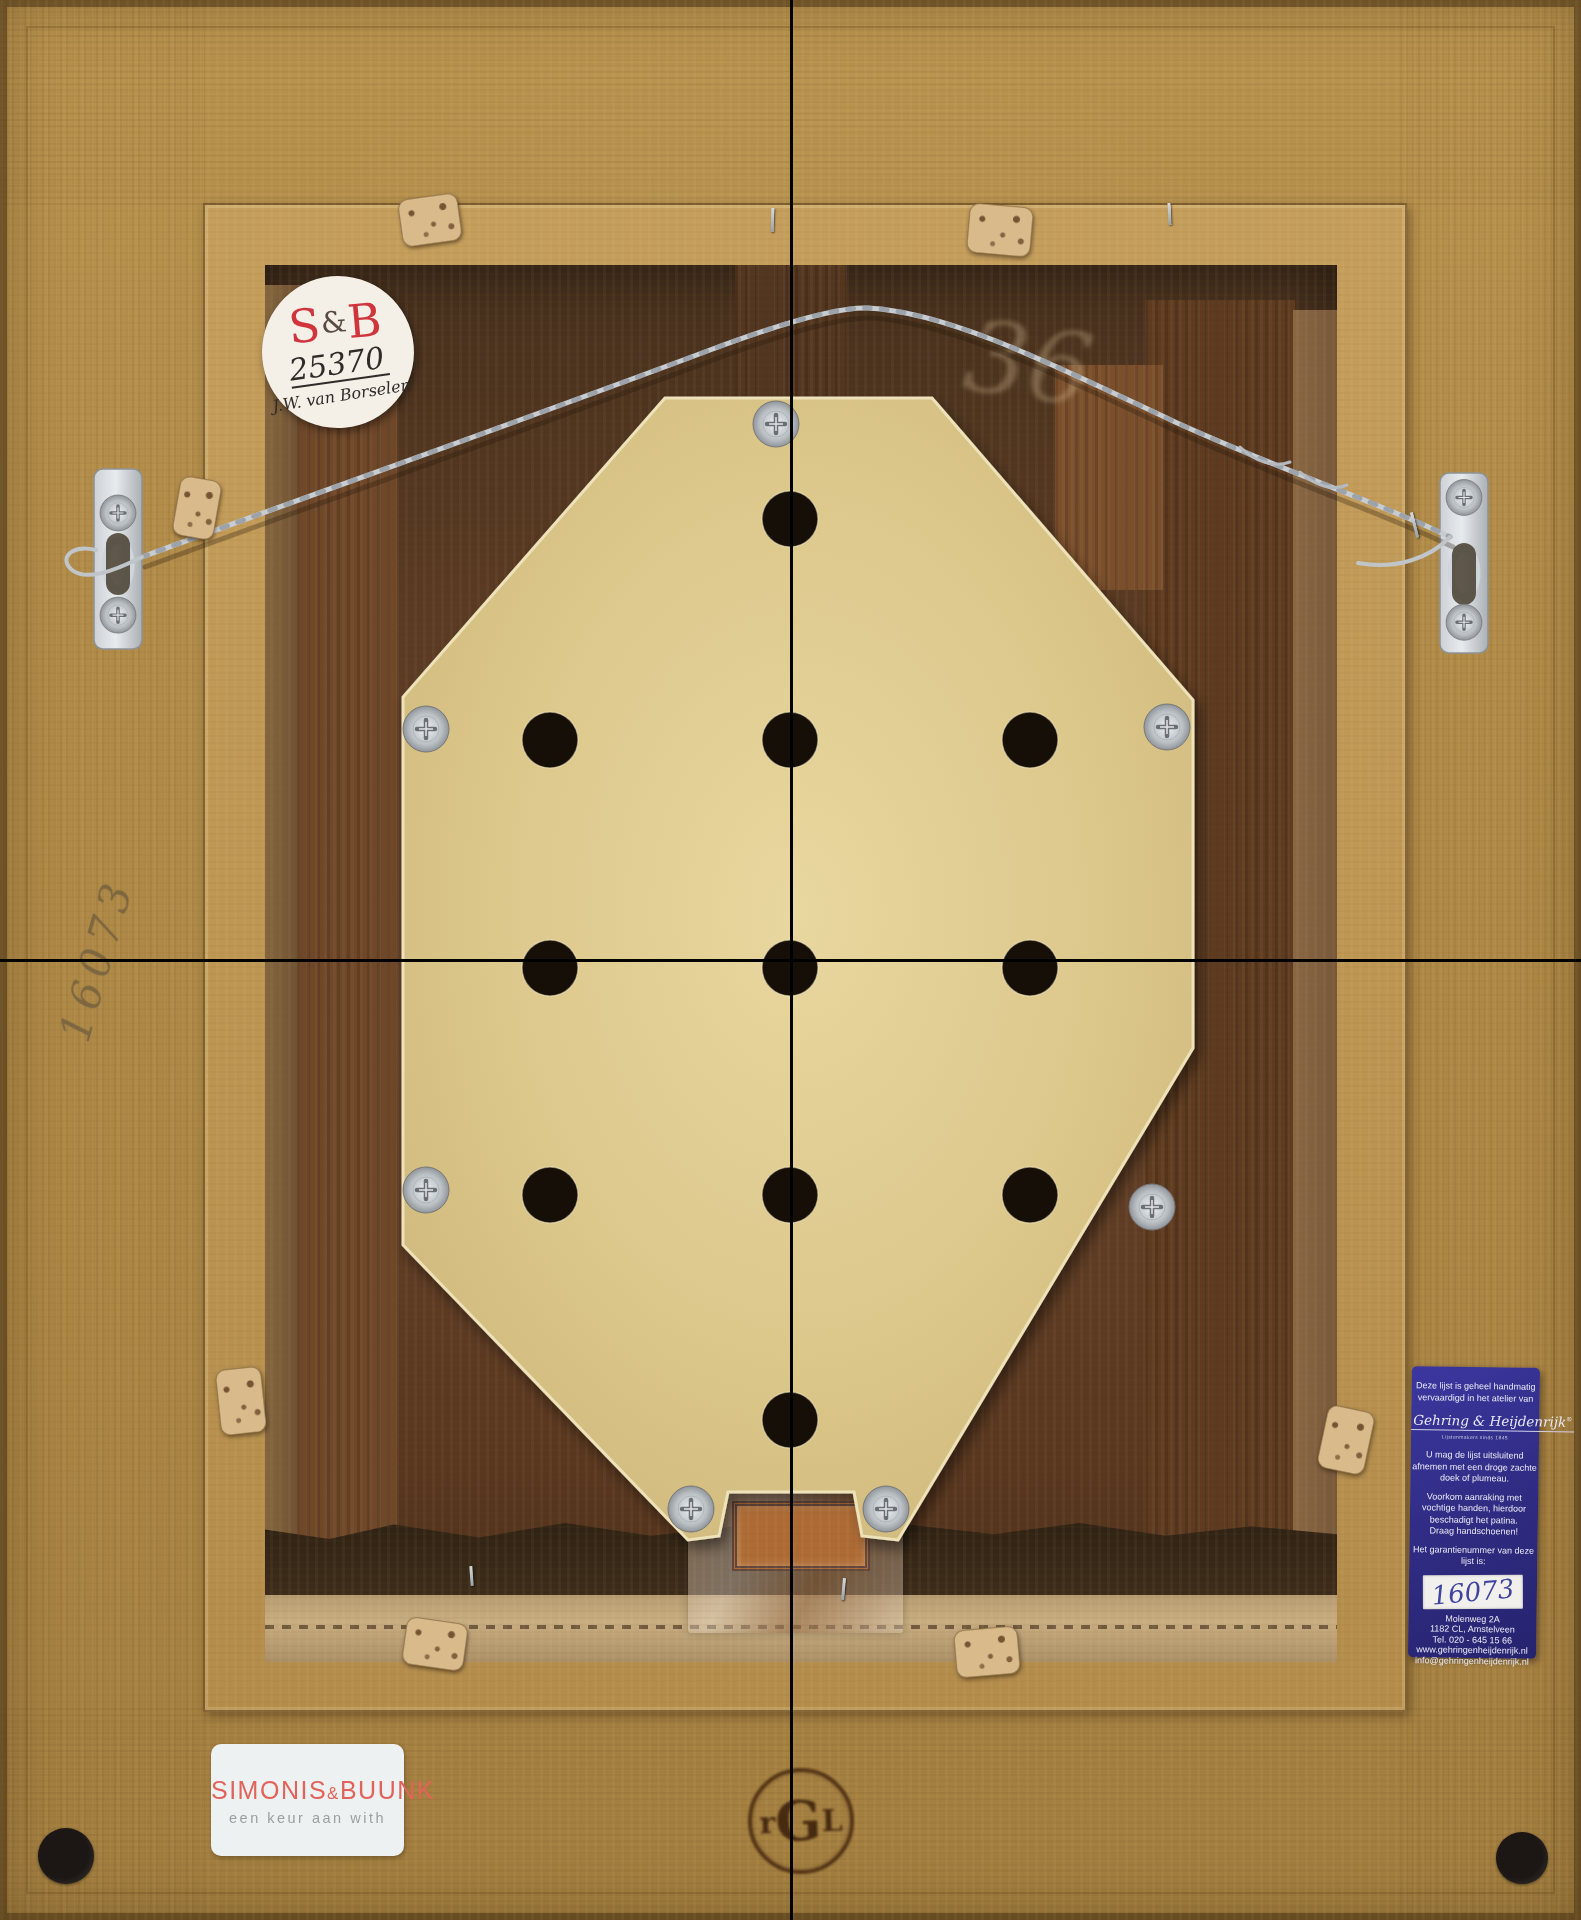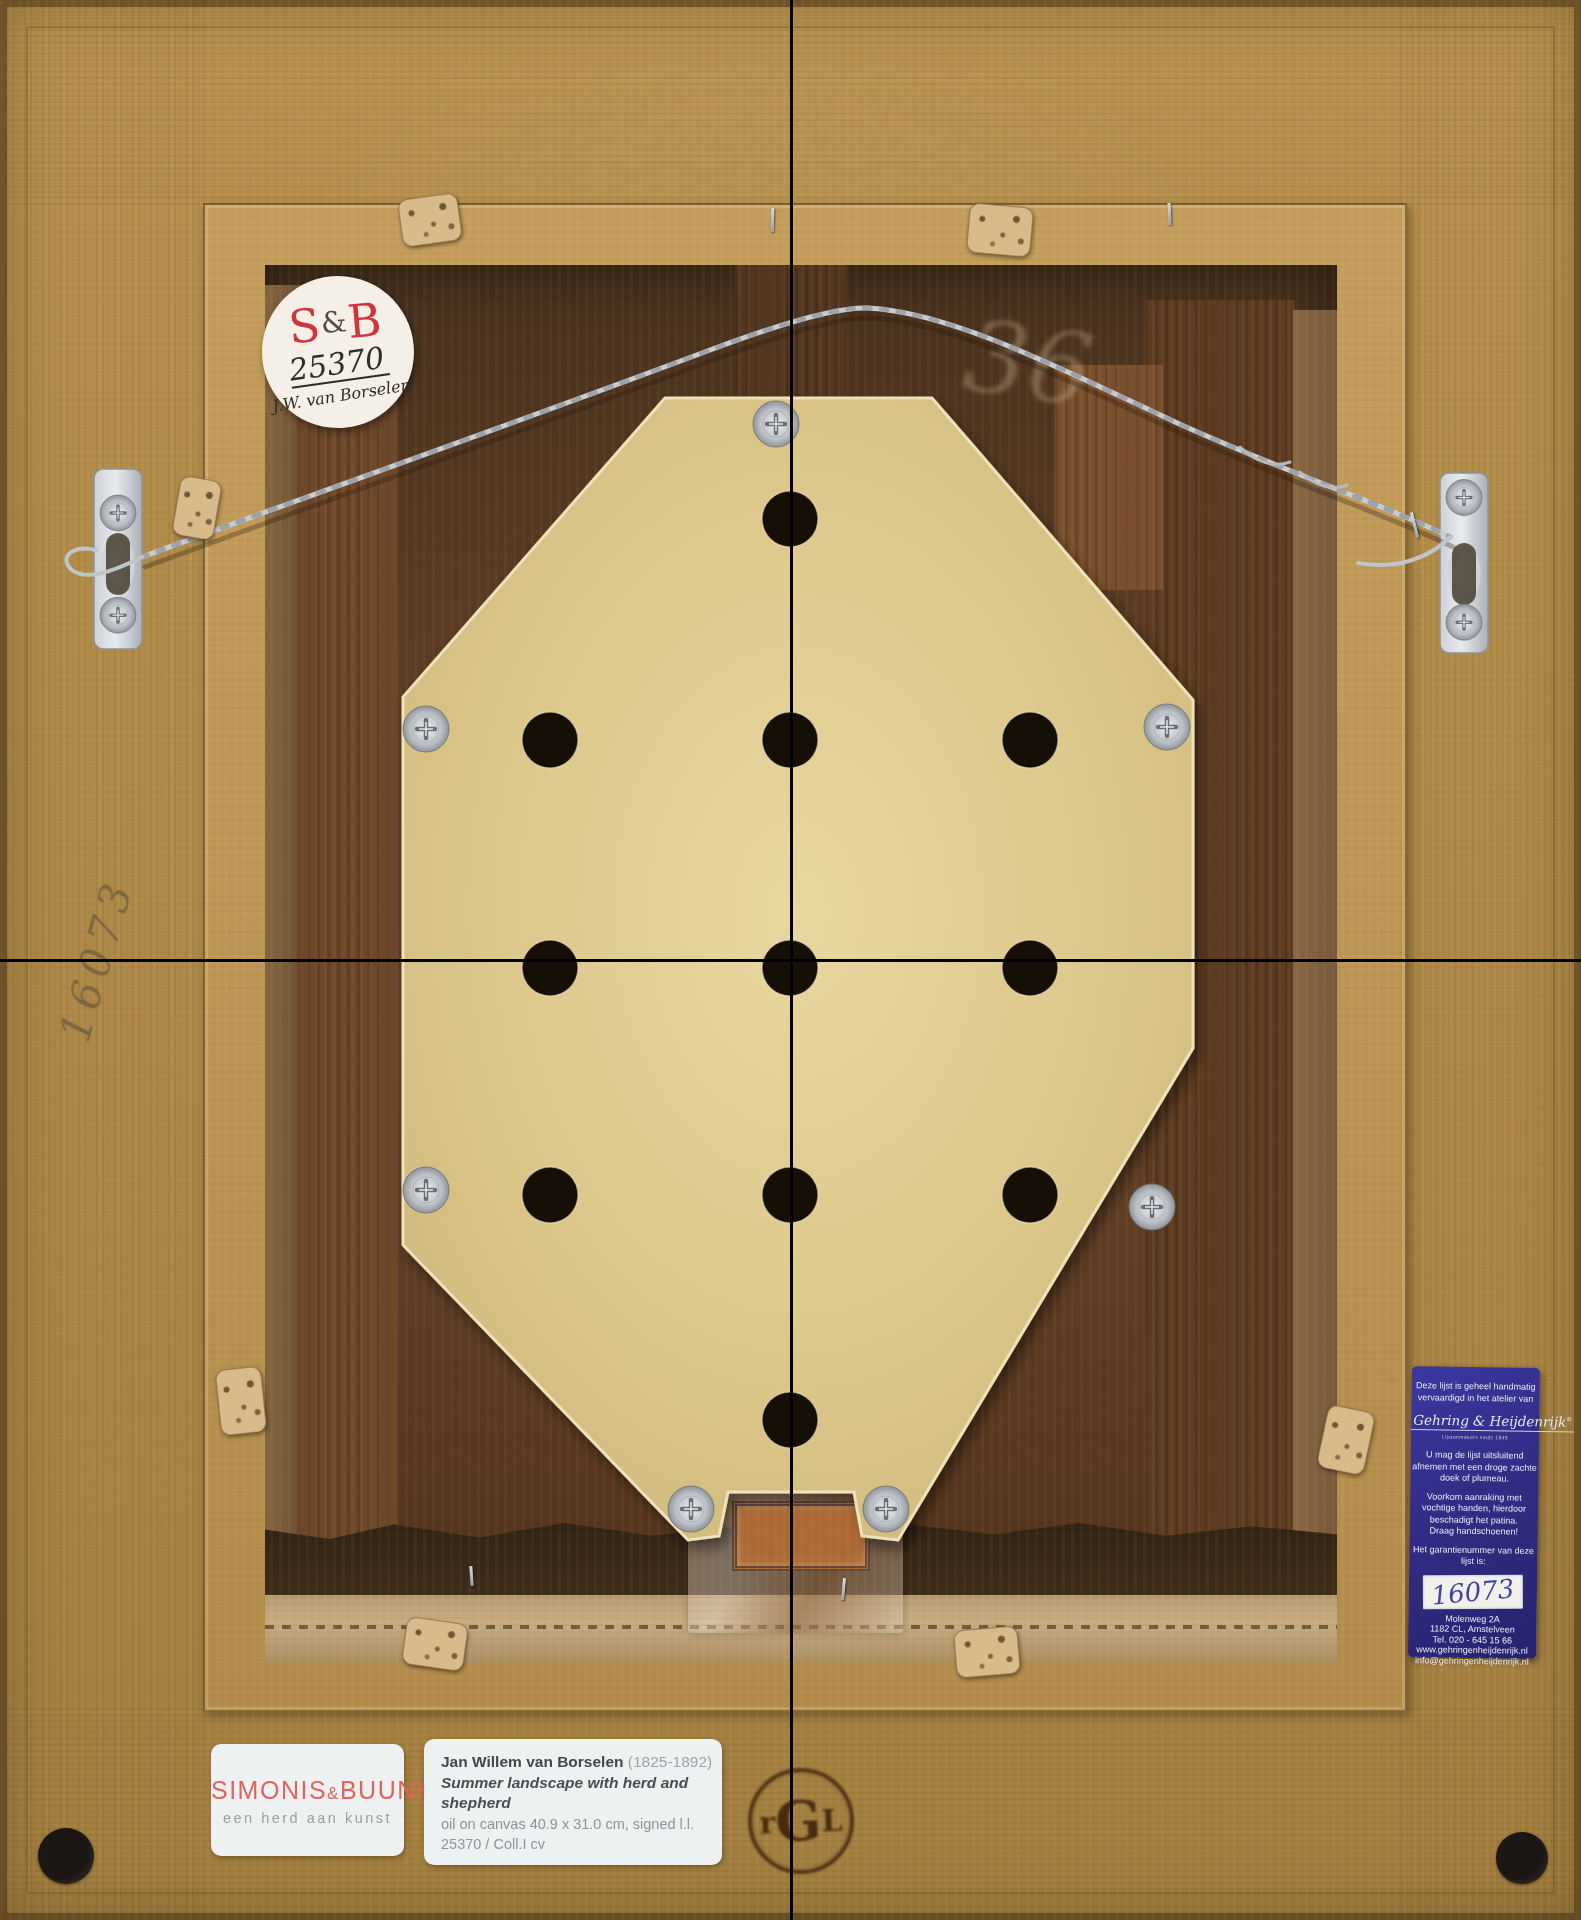--- a/index.html
+++ b/index.html
@@ -272,30 +272,23 @@
       <div>Molenweg 2A</div>
       <div>1182 CL, Amstelveen</div>
       <div>Tel. 020 - 645 15 66</div>
       <div>www.gehringenheijdenrijk.nl</div>
       <div>info@gehringenheijdenrijk.nl</div>
     </div>
   </div>
 
   <div class="label label-gallery">
     <div class="gal-name"><span>SIMONIS</span><span class="gal-amp">&amp;</span><span>BUUNK</span></div>
-    <div class="gal-tag">een herd aan kunst</div>
-  </div>
-
-  <div class="label label-artwork">
-    <div class="aw-line"><span class="aw-name">Jan Willem van Borselen </span><span class="aw-years">(1825-1892)</span></div>
-    <div class="aw-line aw-title">Summer landscape with herd and</div>
-    <div class="aw-line aw-title">shepherd</div>
-    <div class="aw-line aw-meta">oil on canvas 40.9 x 31.0 cm, signed l.l.</div>
-    <div class="aw-line aw-meta">25370 / Coll.I cv</div>
-  </div>
+    <div class="gal-tag">een keur aan with</div>
+  </div>
+
 
   <div class="brand-stamp">
     <span class="st-s">r</span>
       <span class="st-g">G</span>
       <span class="st-s">L</span>
   </div>
 
   <div class="pad" style="left:38px;top:1828px;width:56px;height:56px;"></div>
   <div class="pad" style="left:1496px;top:1832px;width:52px;height:52px;"></div>
 

